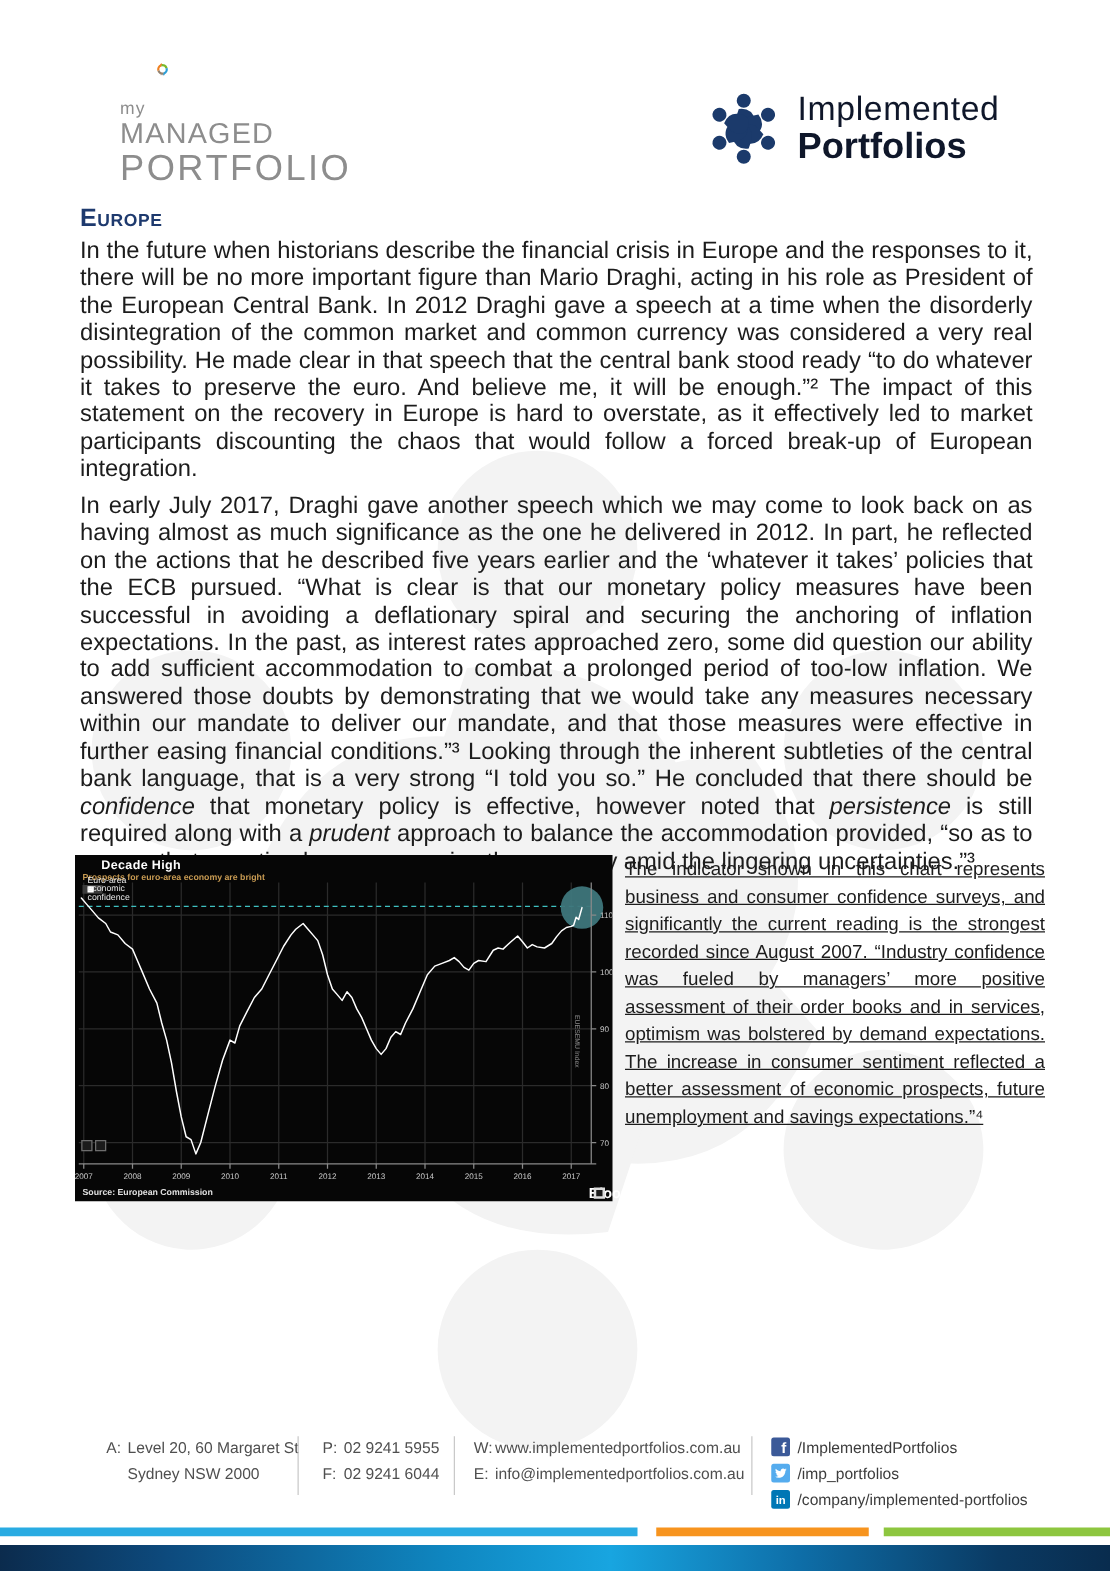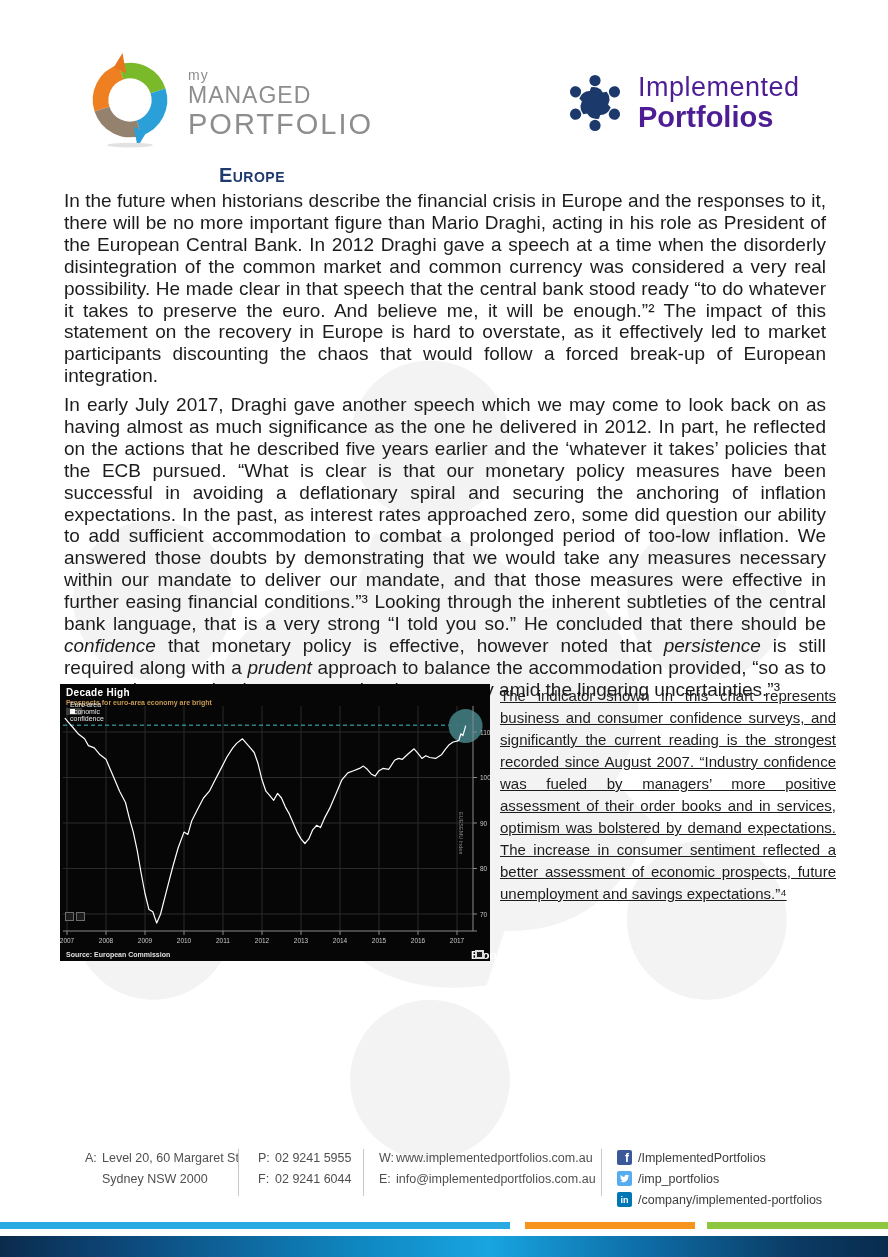--- a/index.html
+++ b/index.html
@@ -2,43 +2,43 @@
 <html><head>
 <meta charset="utf-8">
 <style>
   html,body{margin:0;padding:0;background:#888;}
   .page{position:relative;width:888px;height:1257px;background:#ffffff;overflow:hidden;
         font-family:"Liberation Sans","DejaVu Sans",sans-serif;color:#1d1d1d;}
   .wm{position:absolute;left:-40px;top:290px;z-index:0;opacity:1;}
   .layer{position:absolute;z-index:2;}
 
   
-  .mmp-logo{left:84px;top:50px;width:330px;height:100px;display:flex;}
+  .mmp-logo{left:84px;top:50px;width:330px;height:100px;display:flex;flex-direction:column;}
   .mmp-text{margin-left:12px;margin-top:18px;color:#8d8d8d;line-height:1;}
   .mmp-my{font-size:14px;letter-spacing:1px;margin-bottom:2px;}
   .mmp-l1{font-size:23px;letter-spacing:1px;}
   .mmp-l2{font-size:29px;letter-spacing:2px;margin-top:3px;}
   .ip-logo{left:562px;top:60px;width:280px;height:86px;display:flex;align-items:center;}
-  .ip-text{margin-left:10px;color:#4c1d95;line-height:1;}
+  .ip-text{margin-left:10px;color:#0f172a;line-height:1;}
   .ip-l1{font-size:27px;letter-spacing:0.5px;}
   .ip-l2{font-size:29px;font-weight:bold;margin-top:2px;}
 
   
-  .heading{left:52px;top:164px;width:400px;font-size:20px;font-weight:bold;
-           font-variant:small-caps;color:#1e3a6e;letter-spacing:0.5px;text-align:center;}
+  .heading{left:64px;top:164px;width:400px;font-size:20px;font-weight:bold;
+           font-variant:small-caps;color:#1e3a6e;letter-spacing:0.5px;}
   .para{left:64px;width:762px;font-size:19px;line-height:21.9px;text-align:justify;color:#1c1c1c;}
   .para1{top:190px;}
   .para2{top:394px;}
   .side-text{left:500px;top:685px;width:336px;font-size:15px;line-height:22px;
              text-align:justify;color:#1c1c1c;text-decoration:underline;}
 
   
   .chart{left:60px;top:684px;width:430px;height:277px;background:#060606;z-index:3;}
   .chart *{position:absolute;}
-  .c-title{top:3px;left:6px;font-size:10px;font-weight:bold;color:#ffffff;letter-spacing:0.3px;}
+  .c-title{top:3px;left:21px;font-size:10px;font-weight:bold;color:#ffffff;letter-spacing:0.3px;}
   .c-sub{top:15px;left:6px;font-size:7px;font-weight:bold;color:#c79a52;}
   .c-legend{top:24px;left:6px;background:#3b3b3b;padding:1px 4px;font-size:7px;color:#e8e8e8;
             display:flex;align-items:center;position:absolute;}
   .c-legend .sq{position:static;width:5px;height:5px;background:#ffffff;margin-right:3px;display:inline-block;}
   .c-svg{top:0;left:0;}
   .c-source{bottom:3px;left:6px;font-size:7px;font-weight:bold;color:#e0e0e0;}
   .c-brand{bottom:2px;right:6px;font-size:11.5px;font-weight:bold;color:#ffffff;display:flex;align-items:center;position:absolute;}
   .c-brand .bicon{position:static;display:inline-block;width:9px;height:9px;background:#dcdcdc;margin-left:4px;position:relative;}
   .c-brand .bicon span{position:absolute;left:2px;top:2px;width:5px;height:5px;background:#1a1a1a;display:block;}
   .c-ticker{right:-16px;top:128px;font-size:5.5px;color:#8a8a8a;transform:rotate(90deg);transform-origin:left top;}

